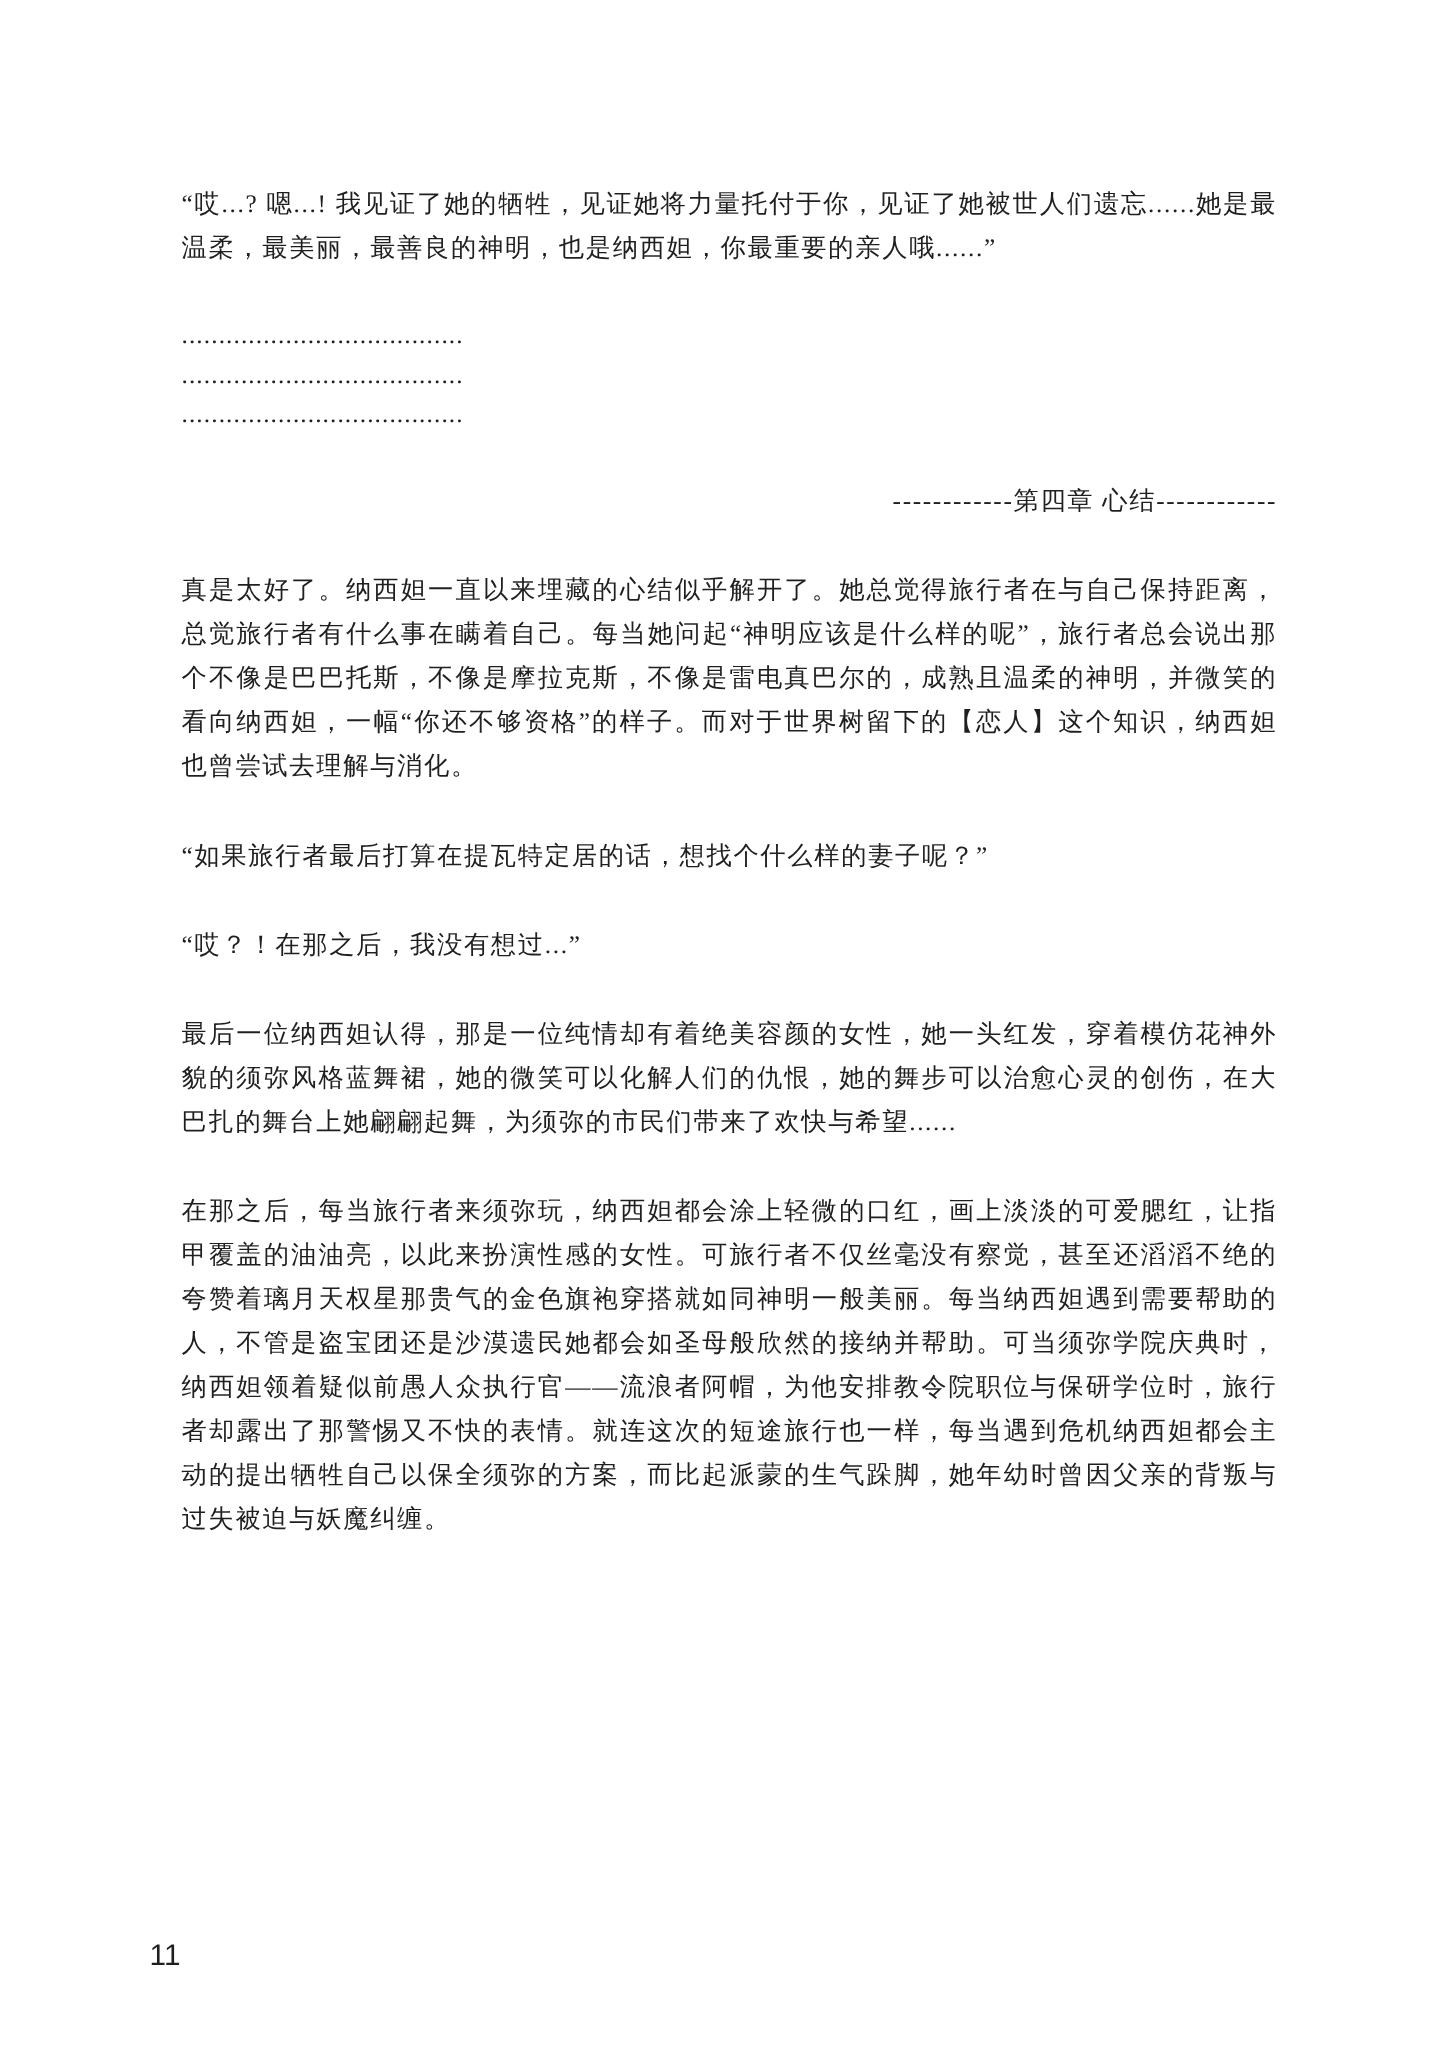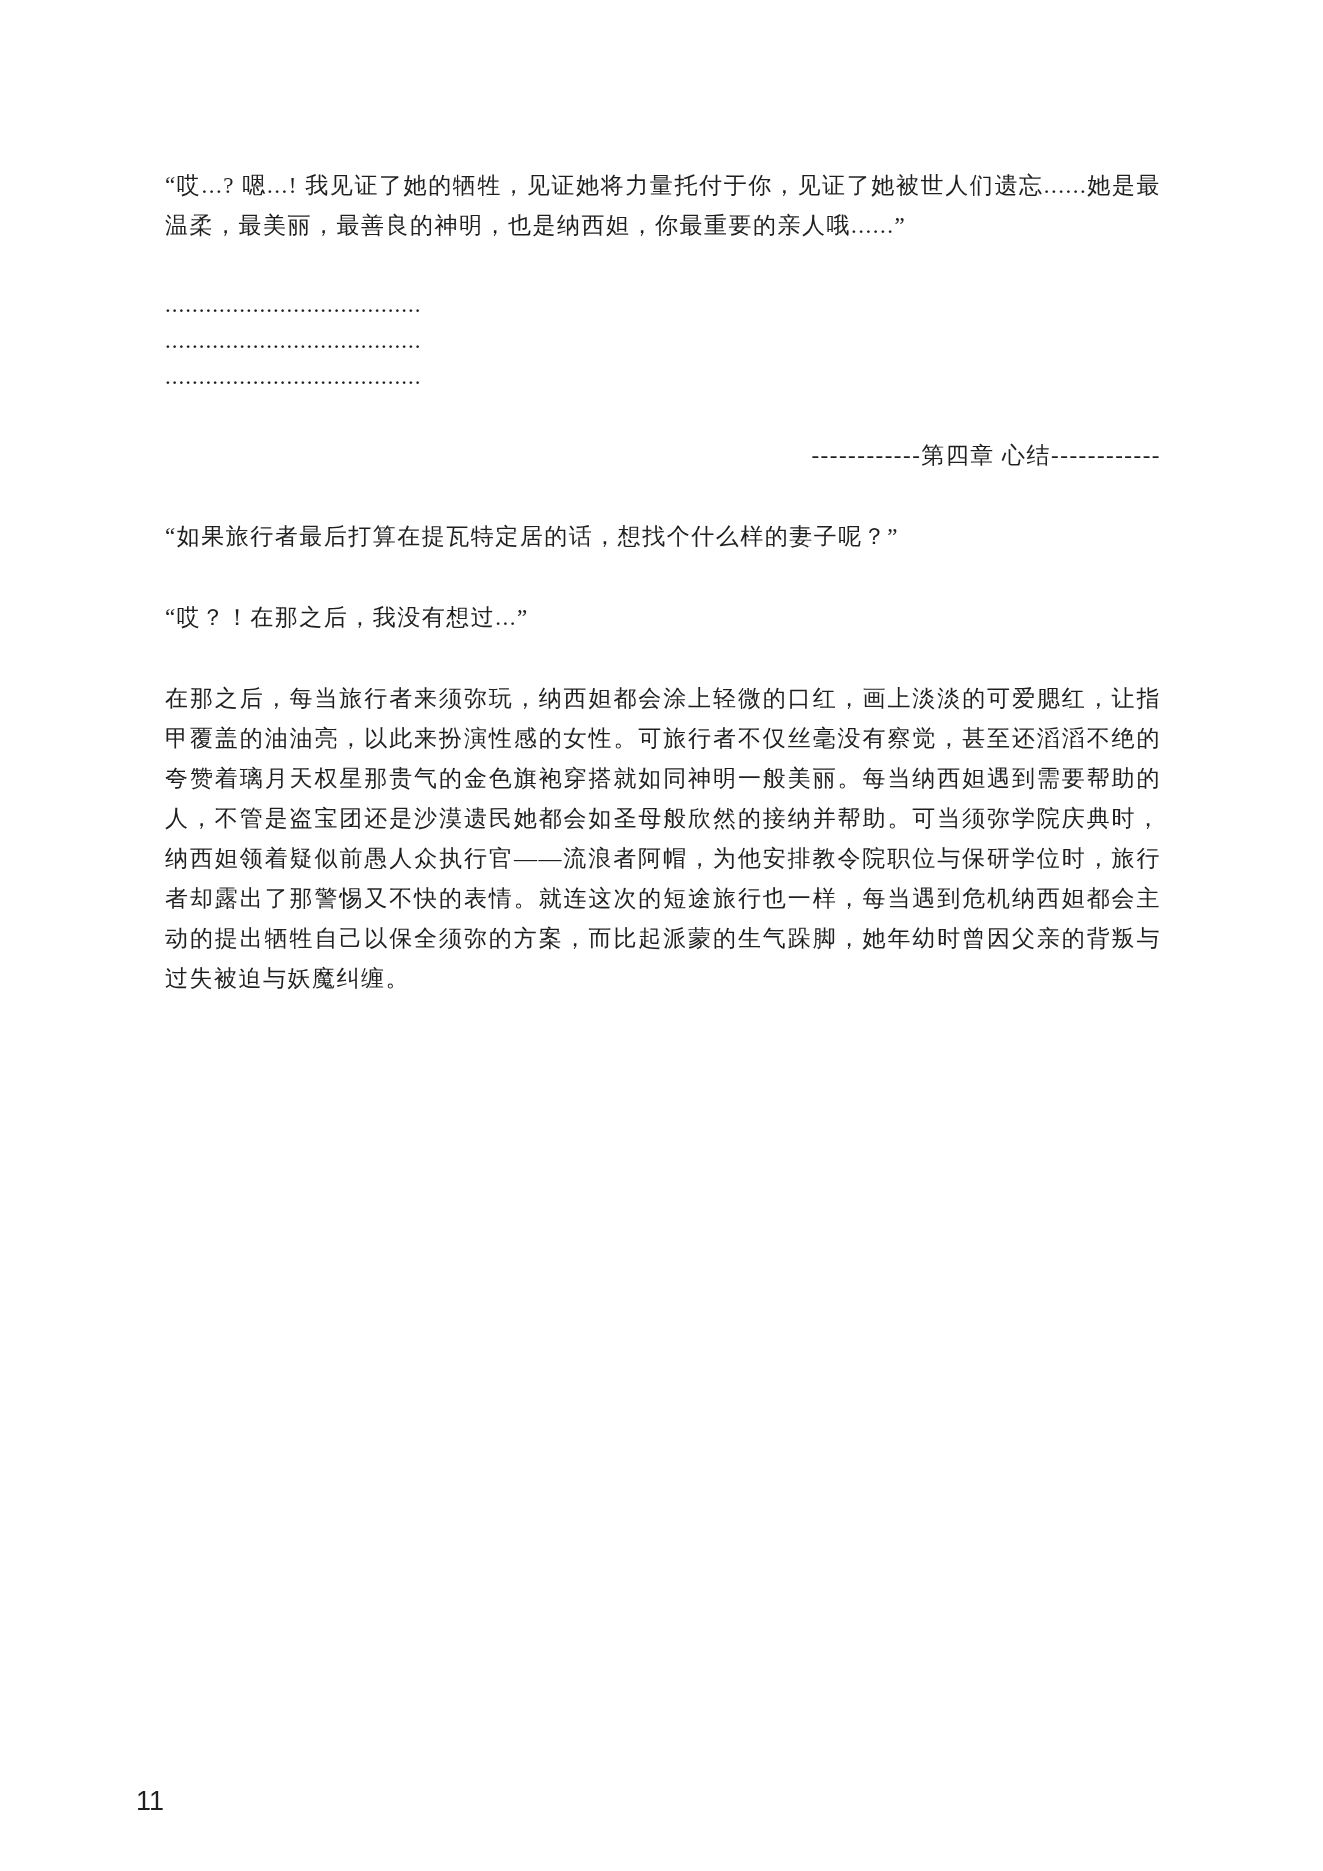--- a/index.html
+++ b/index.html
@@ -43,32 +43,33 @@
   .chapter-heading {
     text-align: right;
   }
   .page-number {
     position: absolute;
     left: 136px;
     top: 1762px;
     font-family: "Liberation Sans", "DejaVu Sans", sans-serif;
     font-size: 27px;
     color: #1f1f1f;
-    margin-top: 24px;
   }
 </style>
 </head>
 <body>
 
 <div class="page">
   <div class="content">
     <p class="block">“哎...? 嗯...! 我见证了她的牺牲，见证她将力量托付于你，见证了她被世人们遗忘......她是最温柔，最美丽，最善良的神明，也是纳西妲，你最重要的亲人哦......”</p>
     <p class="block ellipsis-line">......................................</p>
     <p class="block ellipsis-line">......................................</p>
     <p class="block ellipsis-line ellipsis-last">......................................</p>
     <p class="block chapter-heading">------------第四章 心结------------</p>
+    <p class="block">真是太好了。纳西妲一直以来埋藏的心结似乎解开了。她总觉得旅行者在与自己保持距离，总觉旅行者有什么事在瞒着自己。每当她问起“神明应该是什么样的呢”，旅行者总会说出那个不像是巴巴托斯，不像是摩拉克斯，不像是雷电真巴尔的，成熟且温柔的神明，并微笑的看向纳西妲，一幅“你还不够资格”的样子。而对于世界树留下的【恋人】这个知识，纳西妲也曾尝试去理解与消化。</p>
     <p class="block">“如果旅行者最后打算在提瓦特定居的话，想找个什么样的妻子呢？”</p>
     <p class="block">“哎？！在那之后，我没有想过...”</p>
+    <p class="block">最后一位纳西妲认得，那是一位纯情却有着绝美容颜的女性，她一头红发，穿着模仿花神外貌的须弥风格蓝舞裙，她的微笑可以化解人们的仇恨，她的舞步可以治愈心灵的创伤，在大巴扎的舞台上她翩翩起舞，为须弥的市民们带来了欢快与希望......</p>
     <p class="block">在那之后，每当旅行者来须弥玩，纳西妲都会涂上轻微的口红，画上淡淡的可爱腮红，让指甲覆盖的油油亮，以此来扮演性感的女性。可旅行者不仅丝毫没有察觉，甚至还滔滔不绝的夸赞着璃月天权星那贵气的金色旗袍穿搭就如同神明一般美丽。每当纳西妲遇到需要帮助的人，不管是盗宝团还是沙漠遗民她都会如圣母般欣然的接纳并帮助。可当须弥学院庆典时，纳西妲领着疑似前愚人众执行官——流浪者阿帽，为他安排教令院职位与保研学位时，旅行者却露出了那警惕又不快的表情。就连这次的短途旅行也一样，每当遇到危机纳西妲都会主动的提出牺牲自己以保全须弥的方案，而比起派蒙的生气跺脚，她年幼时曾因父亲的背叛与过失被迫与妖魔纠缠。</p>
 
   </div>
   <div class="page-number">11</div>
 </div>
 
 </body></html>

